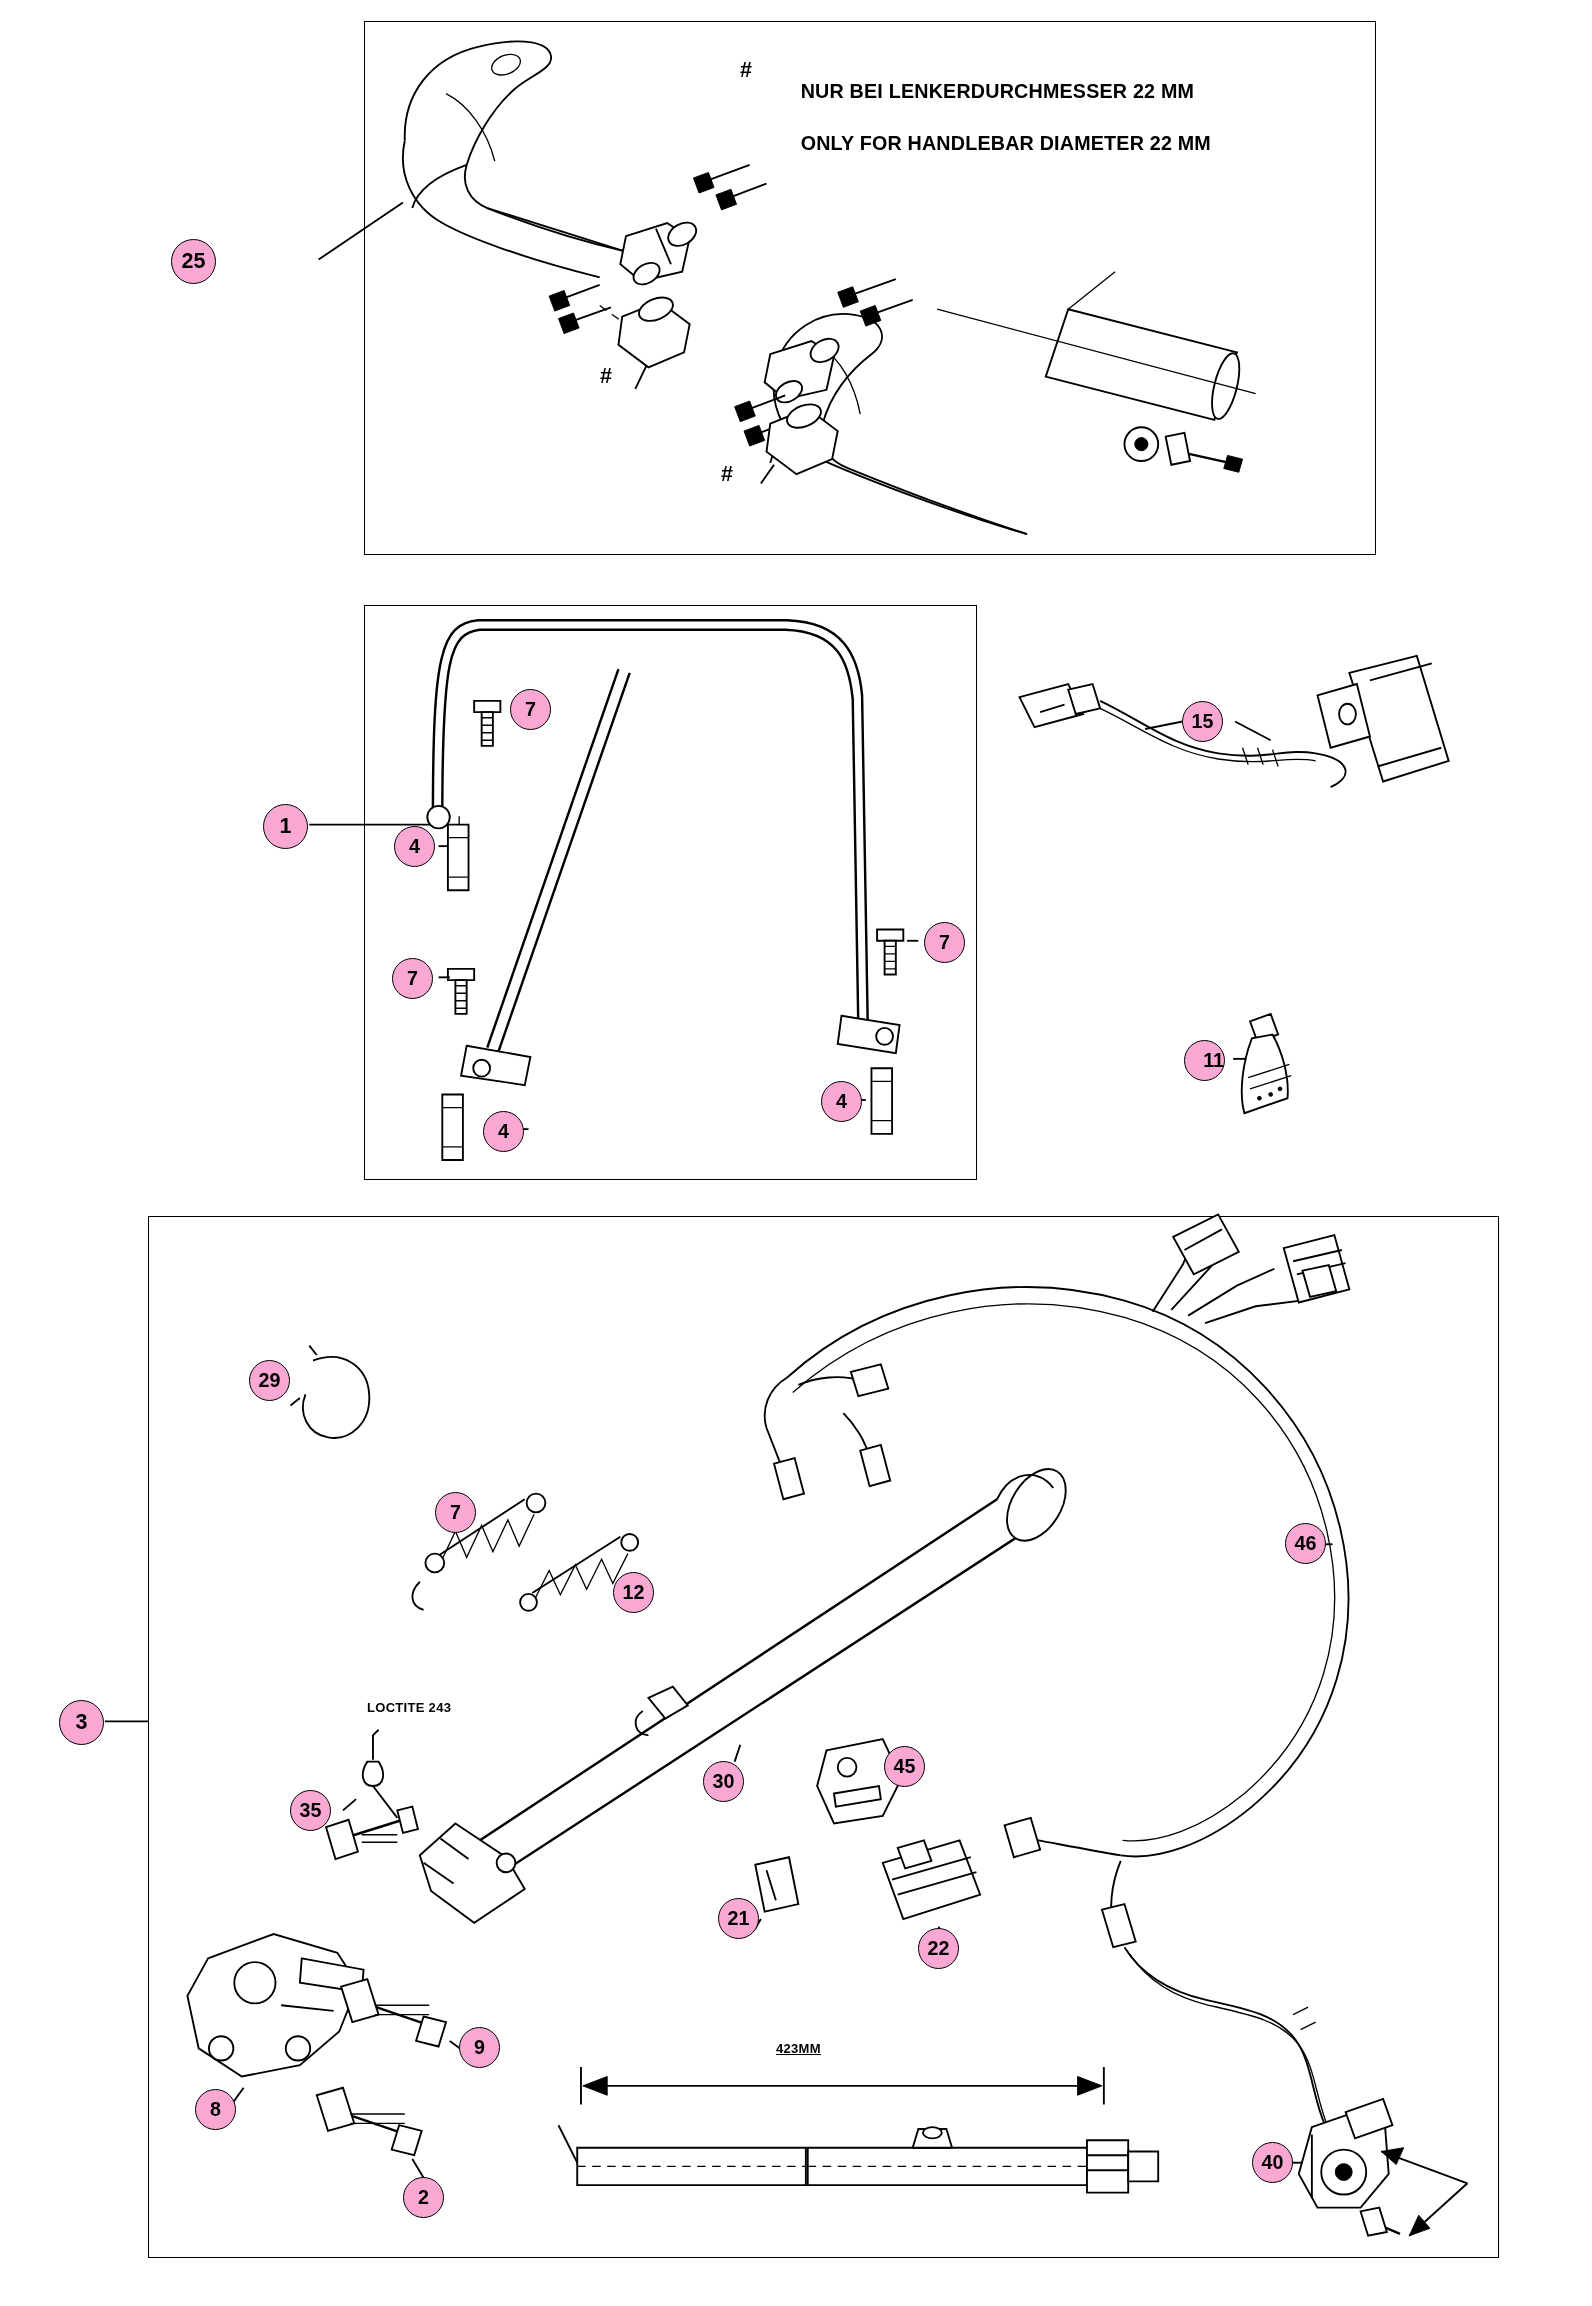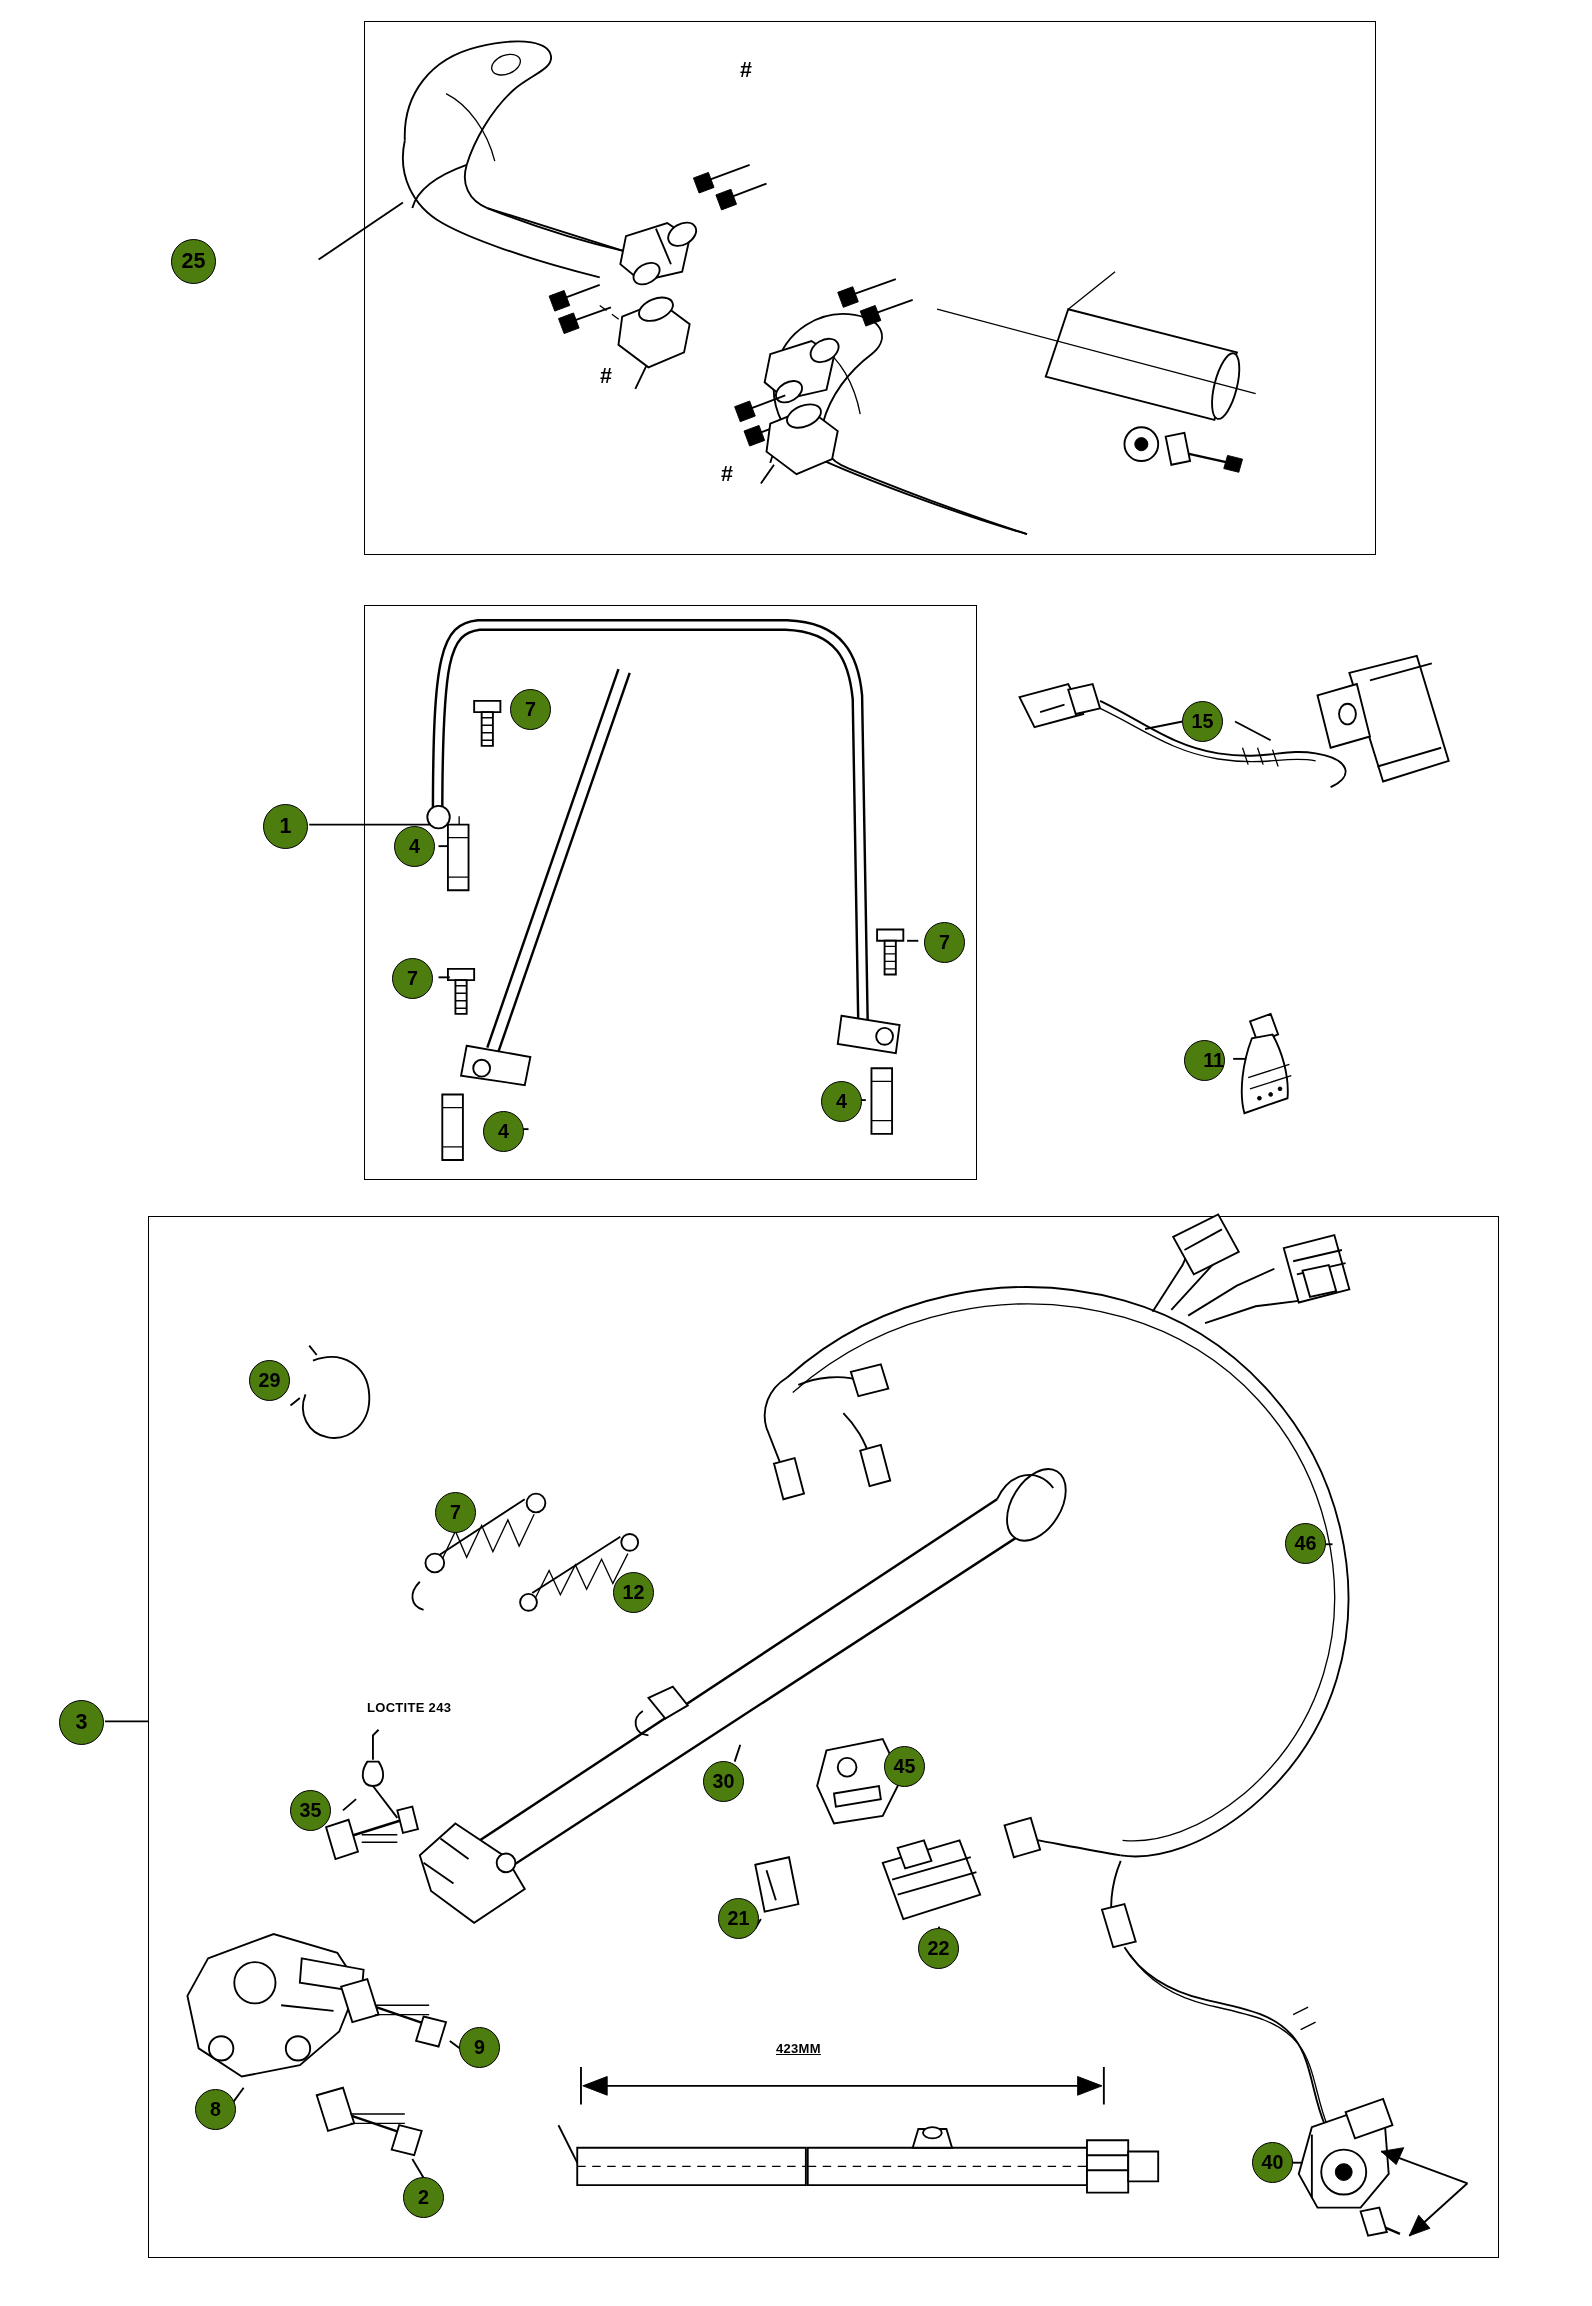--- a/index.html
+++ b/index.html
@@ -5,41 +5,45 @@
   html,body{margin:0;padding:0;background:#ffffff;}
   body{width:1593px;height:2307px;position:relative;font-family:"Liberation Sans",sans-serif;color:#000;}
   #sheet{position:absolute;left:0;top:0;width:1593px;height:2307px;}
 
   .box{position:absolute;border:1.9px solid #000;background:#fff;}
 
   .note{position:absolute;font-weight:bold;font-size:19.7px;line-height:26px;letter-spacing:0.2px;white-space:pre;}
   .hashmark{position:absolute;font-weight:bold;font-size:21.5px;}
 
   .callout{position:absolute;width:43px;height:43px;border:1.9px solid #000;border-radius:50%;
-           display:flex;align-items:center;justify-content:center;font-size:21.5px;font-weight:bold;background:#4d7c0f;}
+           display:flex;align-items:center;justify-content:center;font-size:21.5px;font-weight:bold;background:#f9a8d4;}
   .callout.small{width:39px;height:39px;font-size:19.7px;}
 
   .lbl{position:absolute;font-weight:bold;font-size:13px;letter-spacing:0.3px;}
 
   svg{position:absolute;left:0;top:0;overflow:visible;}
   .ln{fill:none;stroke:#000;stroke-width:2;}
   .ln-thin{fill:none;stroke:#000;stroke-width:1.4;}
   .ln-thick{fill:none;stroke:#000;stroke-width:2.6;}
   .fillw{fill:#fff;stroke:#000;stroke-width:2;}
   .fillw-thin{fill:#fff;stroke:#000;stroke-width:1.4;}
   .fillk{fill:#000;stroke:#000;stroke-width:1;}
   .dash{fill:none;stroke:#000;stroke-width:1.4;stroke-dasharray:9 7;}
 </style>
 </head>
 <body>
 
 <div id="sheet">
 
   <div class="box" style="left:364px;top:20.6px;width:1010px;height:532px;"></div>
 
+  <div class="note" style="left:778px;top:52px;">
+    <span>NUR BEI LENKERDURCHMESSER 22 MM</span><br>
+    <span>ONLY FOR HANDLEBAR DIAMETER 22 MM</span>
+  </div>
   <div class="hashmark" style="left:740px;top:58px;">#</div>
 
   <svg width="1593" height="2307" viewBox="0 0 1700 2462">
 
     <path class="ln" d="M432,150 C430,100 460,62 510,50 C560,38 586,46 588,60
                         C590,74 566,80 548,96 C524,118 506,150 498,176
                         C492,196 500,214 520,222 L666,268"></path>
     <path class="ln" d="M432,150 C424,186 440,220 472,238 C500,254 560,276 640,296"></path>
     <path class="ln" d="M498,176 C470,186 446,200 440,222"></path>
     <path class="ln" d="M520,222 C560,238 614,256 666,268"></path>

